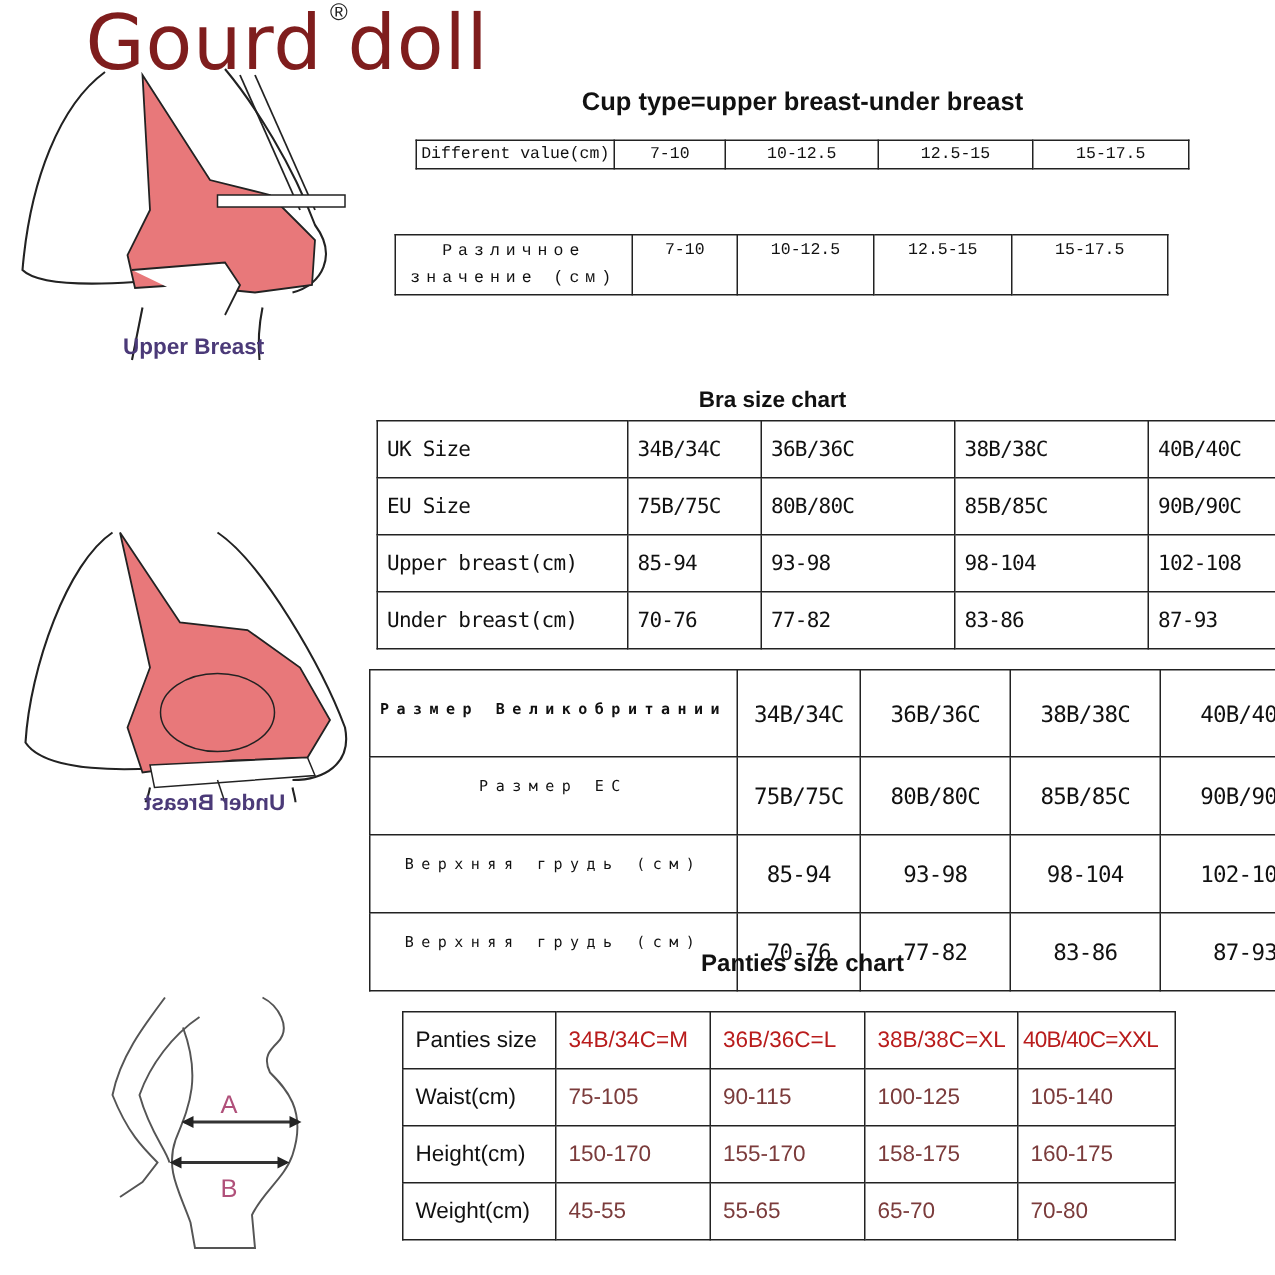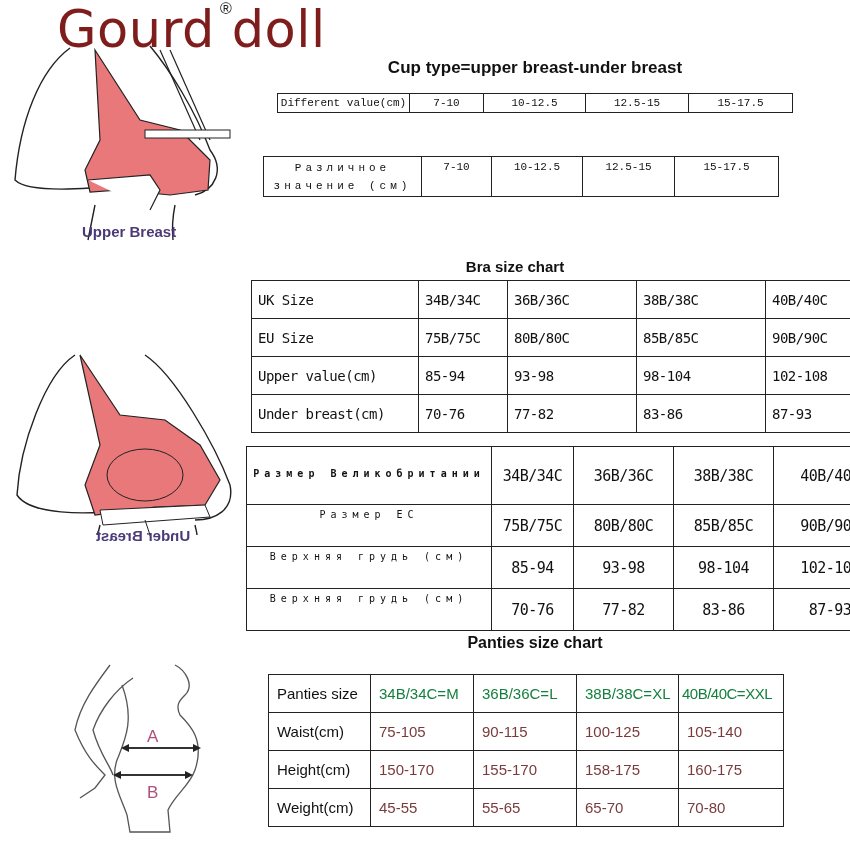--- a/index.html
+++ b/index.html
@@ -9,24 +9,24 @@
   .reg { left:220px; top:0px; font-size:16px; color:#222; }
   .section-title { font-family:"Liberation Sans", sans-serif; font-weight:bold; color:#111; text-align:center; }
   table { border-collapse:collapse; position:absolute; table-layout:fixed; }
   td { border:1px solid #222; padding:0; overflow:hidden; white-space:nowrap; }
   .mono { font-family:"Liberation Mono", monospace; }
   .cup td { font-size:11px; text-align:center; height:18px; }
   .cupru td { font-size:11px; text-align:center; }
   .cupru .ru { letter-spacing:4px; font-size:11px; line-height:18px; }
   .bra td { font-family:"DejaVu Sans Mono", monospace; font-size:14px; padding-left:6px; height:37px; letter-spacing:-0.5px; }
   .brar td { font-family:"DejaVu Sans Mono", monospace; font-size:15px; text-align:center; height:37px; letter-spacing:-0.5px; }
-  .brar td.ru { font-size:10px; letter-spacing:5px; vertical-align:top; padding-top:4px; }
+  .brar td.ru { font-size:10px; letter-spacing:5px; vertical-align:top; padding-top:14px; }
   .pant td { font-size:15px; padding-left:8px; height:37px; color:#7b3b3b; }
   .pant td.lbl { color:#111; }
-  .pant tr.hdr td { color:#15803d; }
+  .pant tr.hdr td { color:#b91c1c; }
   .pant tr.hdr td.lbl { color:#111; }
   .illu-label { color:#4b3a78; font-weight:bold; font-size:15px; }
 </style>
 </head>
 <body>
 
 <div class="abs logo">Gourd doll</div>
 <div class="abs reg">®</div>
 
 <svg class="abs" style="left:0;top:40px" width="250" height="205">
@@ -133,21 +133,21 @@
     <td>40B/40C</td>
   </tr>
   <tr>
     <td>EU Size</td>
     <td>75B/75C</td>
     <td>80B/80C</td>
     <td>85B/85C</td>
     <td>90B/90C</td>
   </tr>
   <tr>
-    <td>Upper value(cm)</td>
+    <td>Upper breast(cm)</td>
     <td>85-94</td>
     <td>93-98</td>
     <td>98-104</td>
     <td>102-108</td>
   </tr>
   <tr>
     <td>Under breast(cm)</td>
     <td>70-76</td>
     <td>77-82</td>
     <td>83-86</td>

